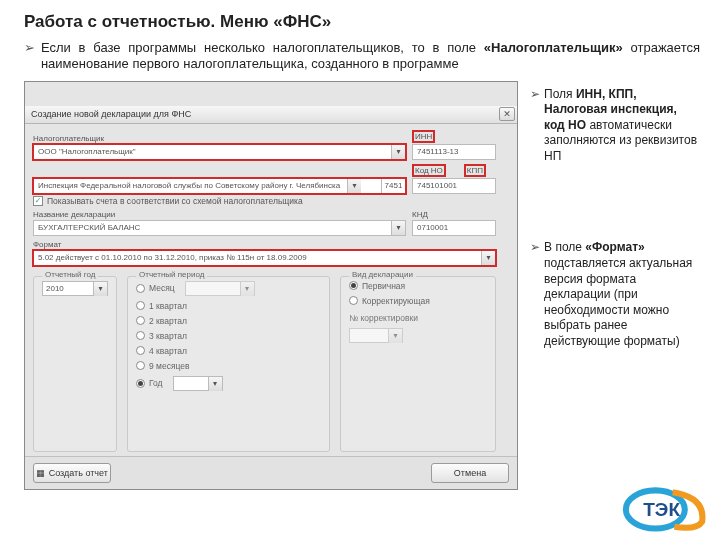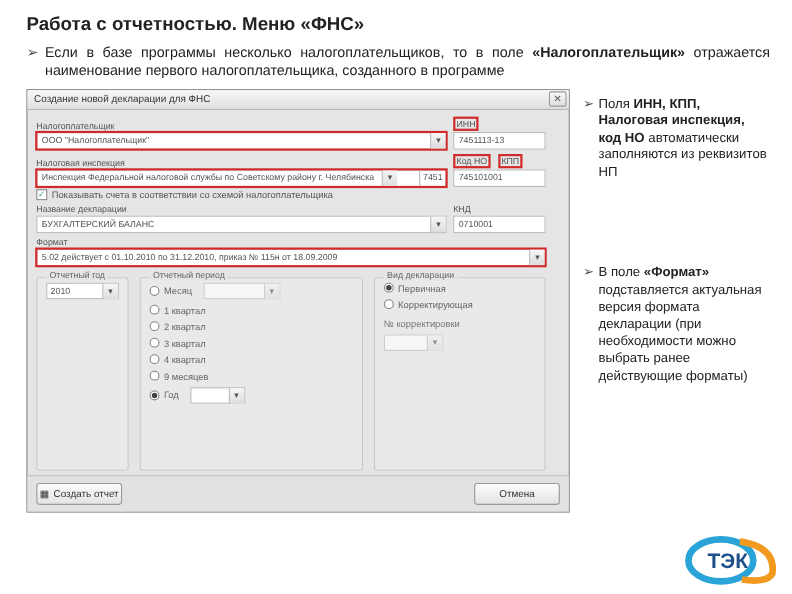--- a/index.html
+++ b/index.html
@@ -52,20 +52,21 @@
     color: #444;
     filter: blur(0.2px);
   }
   .dlg-titlebar {
     background: linear-gradient(#f7f7f7, #e0e0e0);
     border-bottom: 1px solid #b5b5b5;
     height: 18px;
     display: flex; align-items: center;
     padding: 0 6px;
     position: relative;
+    margin-top: 24px;
   }
   .dlg-titlebar .ttl { font-size: 9px; color: #333; }
   .dlg-close {
     position: absolute; right: 2px; top: 1px;
     width: 16px; height: 14px;
     border: 1px solid #999; border-radius: 2px;
     background: linear-gradient(#fafafa,#ddd);
     display:flex; align-items:center; justify-content:center;
     font-size: 9px; color:#555;
   }
@@ -175,29 +176,28 @@
               <div class="fld">
                 <span>7451113-13</span>
               </div>
             </div>
           </div>
 
           <div style="height:4px;"></div>
 
           <div style="display:flex; gap:6px; align-items:flex-end;">
             <div style="flex:1;">
-              <div class="lbl">Налоговая инспекция</div>
               <div class="fld hl-red" style="width:100%;">
                 <span style="flex:1;overflow:hidden;white-space:nowrap;">Инспекция Федеральной налоговой службы по Советскому району г. Челябинска</span>
                 <span class="dd-arrow" style="right:44px;">▾</span>
                 <span style="position:absolute;right:0;top:0;height:14px;width:24px;border-left:1px solid #bbb;display:flex;align-items:center;justify-content:center;">7451</span>
               </div>
             </div>
             <div style="width:84px;">
-              <div class="lbl" style="display:flex;gap:7px;">
+              <div class="lbl" style="display:flex;gap:18px;">
                 <span class="hl-red-box">Код НО</span>
                 <span class="hl-red-box">КПП</span>
               </div>
               <div class="fld">
                 <span>745101001</span>
               </div>
             </div>
           </div>
 
           <div class="chk">

